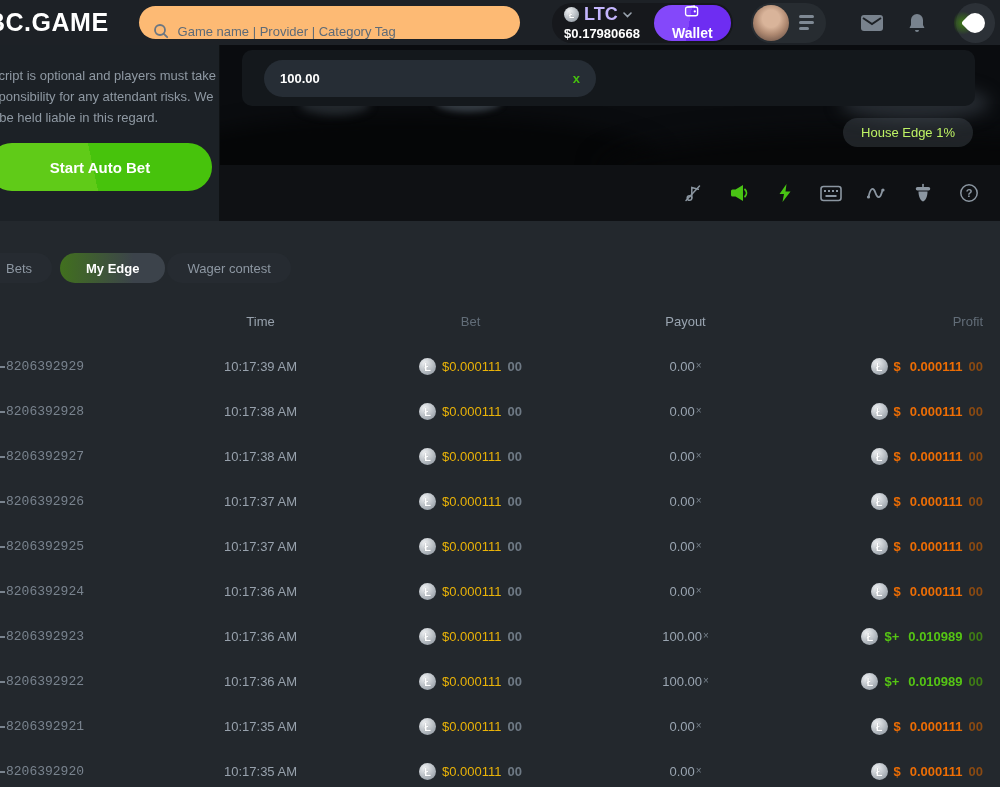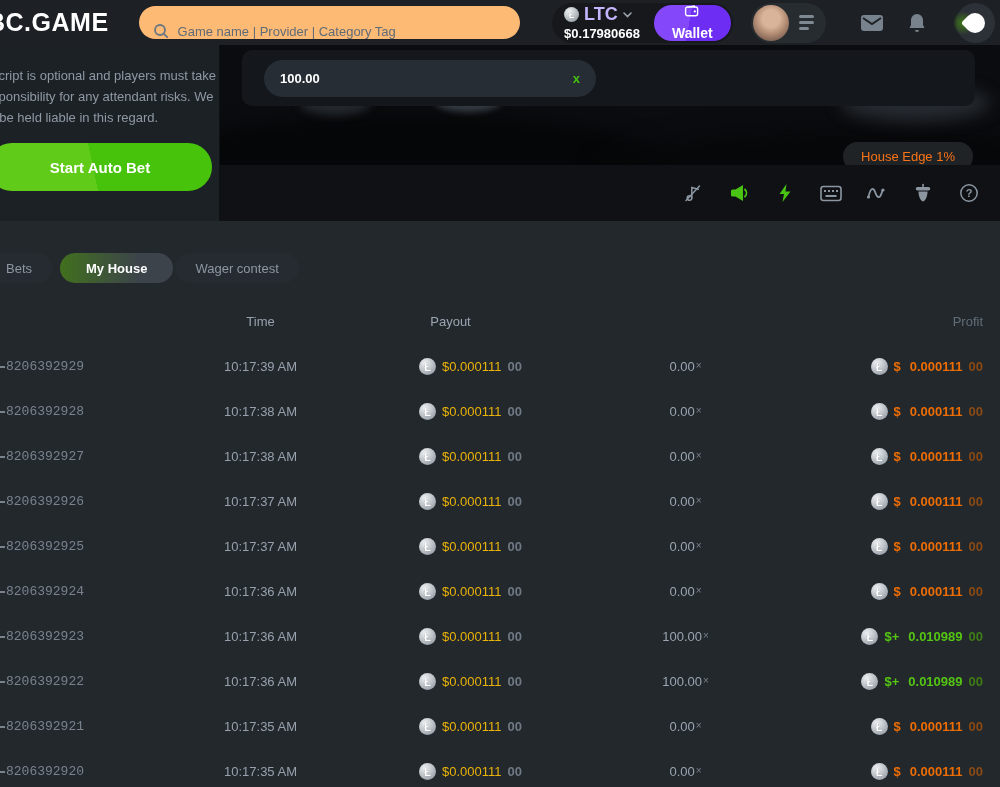--- a/index.html
+++ b/index.html
@@ -55,21 +55,21 @@
   .betpanel { position:absolute; left:22px; top:5px; width:733px; height:56px;
     background:#14181c; border-radius:10px; display:flex; align-items:center; padding:0 22px; gap:36px; }
   .inpill { height:37px; background:#262d35; border-radius:19px; display:flex; align-items:center; padding:0 16px; }
   .inpill input { background:transparent; border:none; outline:none; flex:1;
     font-family:inherit; font-size:13px; font-weight:bold; color:#fff; }
   .inpill.second input { color:#9aa3ad; }
   .inpill .suffix { color:#45c00e; font-size:13px; font-weight:bold; }
   .ip1 { width:332px; } .ip2 { width:318px; }
   .hedge { position:absolute; right:27px; top:73px; height:29px; padding:0 18px;
     background:rgba(74,82,90,.38); border-radius:15px; display:flex; align-items:center;
-    color:#f97316; font-size:13px;margin-top:24px; }
+    color:#bef264; font-size:13px; }
   .toolbar { position:absolute; left:0; right:0; bottom:0; height:56px; background:#0f1114;
     display:flex; align-items:center; justify-content:flex-end; gap:24px; padding-right:20px; }
   .tool { width:22px; height:22px; display:flex; align-items:center; justify-content:center; cursor:pointer; }
 
   
   .tabs { margin-top:32px; display:flex; align-items:center; height:30px; }
   .tab { height:30px; border-radius:16px; display:flex; align-items:center; padding:0 20px;
     font-size:13px; color:#8d97a2; cursor:pointer; background:#262b31; white-space:nowrap; }
   .tab-all { margin-left:-42px; padding-left:48px; }
   .tab-my { background:linear-gradient(90deg,#41701e, #3c434b 70%); color:#fff; font-weight:bold;
@@ -235,28 +235,29 @@
           <circle cx="10" cy="10" r="8.2" fill="none" stroke="#8b96a1" stroke-width="1.5"></circle>
           <text x="10" y="14" text-anchor="middle" font-size="11" font-family="Liberation Sans, sans-serif" font-weight="bold" fill="#8b96a1">?</text>
         </svg>
       </div>
     </div>
   </div>
 </div>
 
 <div class="tabs">
   <div class="tab tab-all">Bets</div>
-  <div class="tab tab-my">My House</div>
+  <div class="tab tab-my">My Edge</div>
   <div class="tab tab-wager">Wager contest</div>
 </div>
 
 <div class="table">
   <div class="thead">
     <span class="cell c-id"></span>
     <span class="cell c-time">Time</span>
+    <span class="cell c-bet">Bet</span>
     <span class="cell c-payout">Payout</span>
     <span class="cell c-profit">Profit</span>
   </div>
   <div id="rows">
   <div class="trow">
     <span class="cell c-id">8206392929</span>
     <span class="cell c-time">10:17:39 AM</span>
     <span class="cell c-bet">
       <span class="coin">Ł</span>
           <b class="bmain">$0.000111</b>

